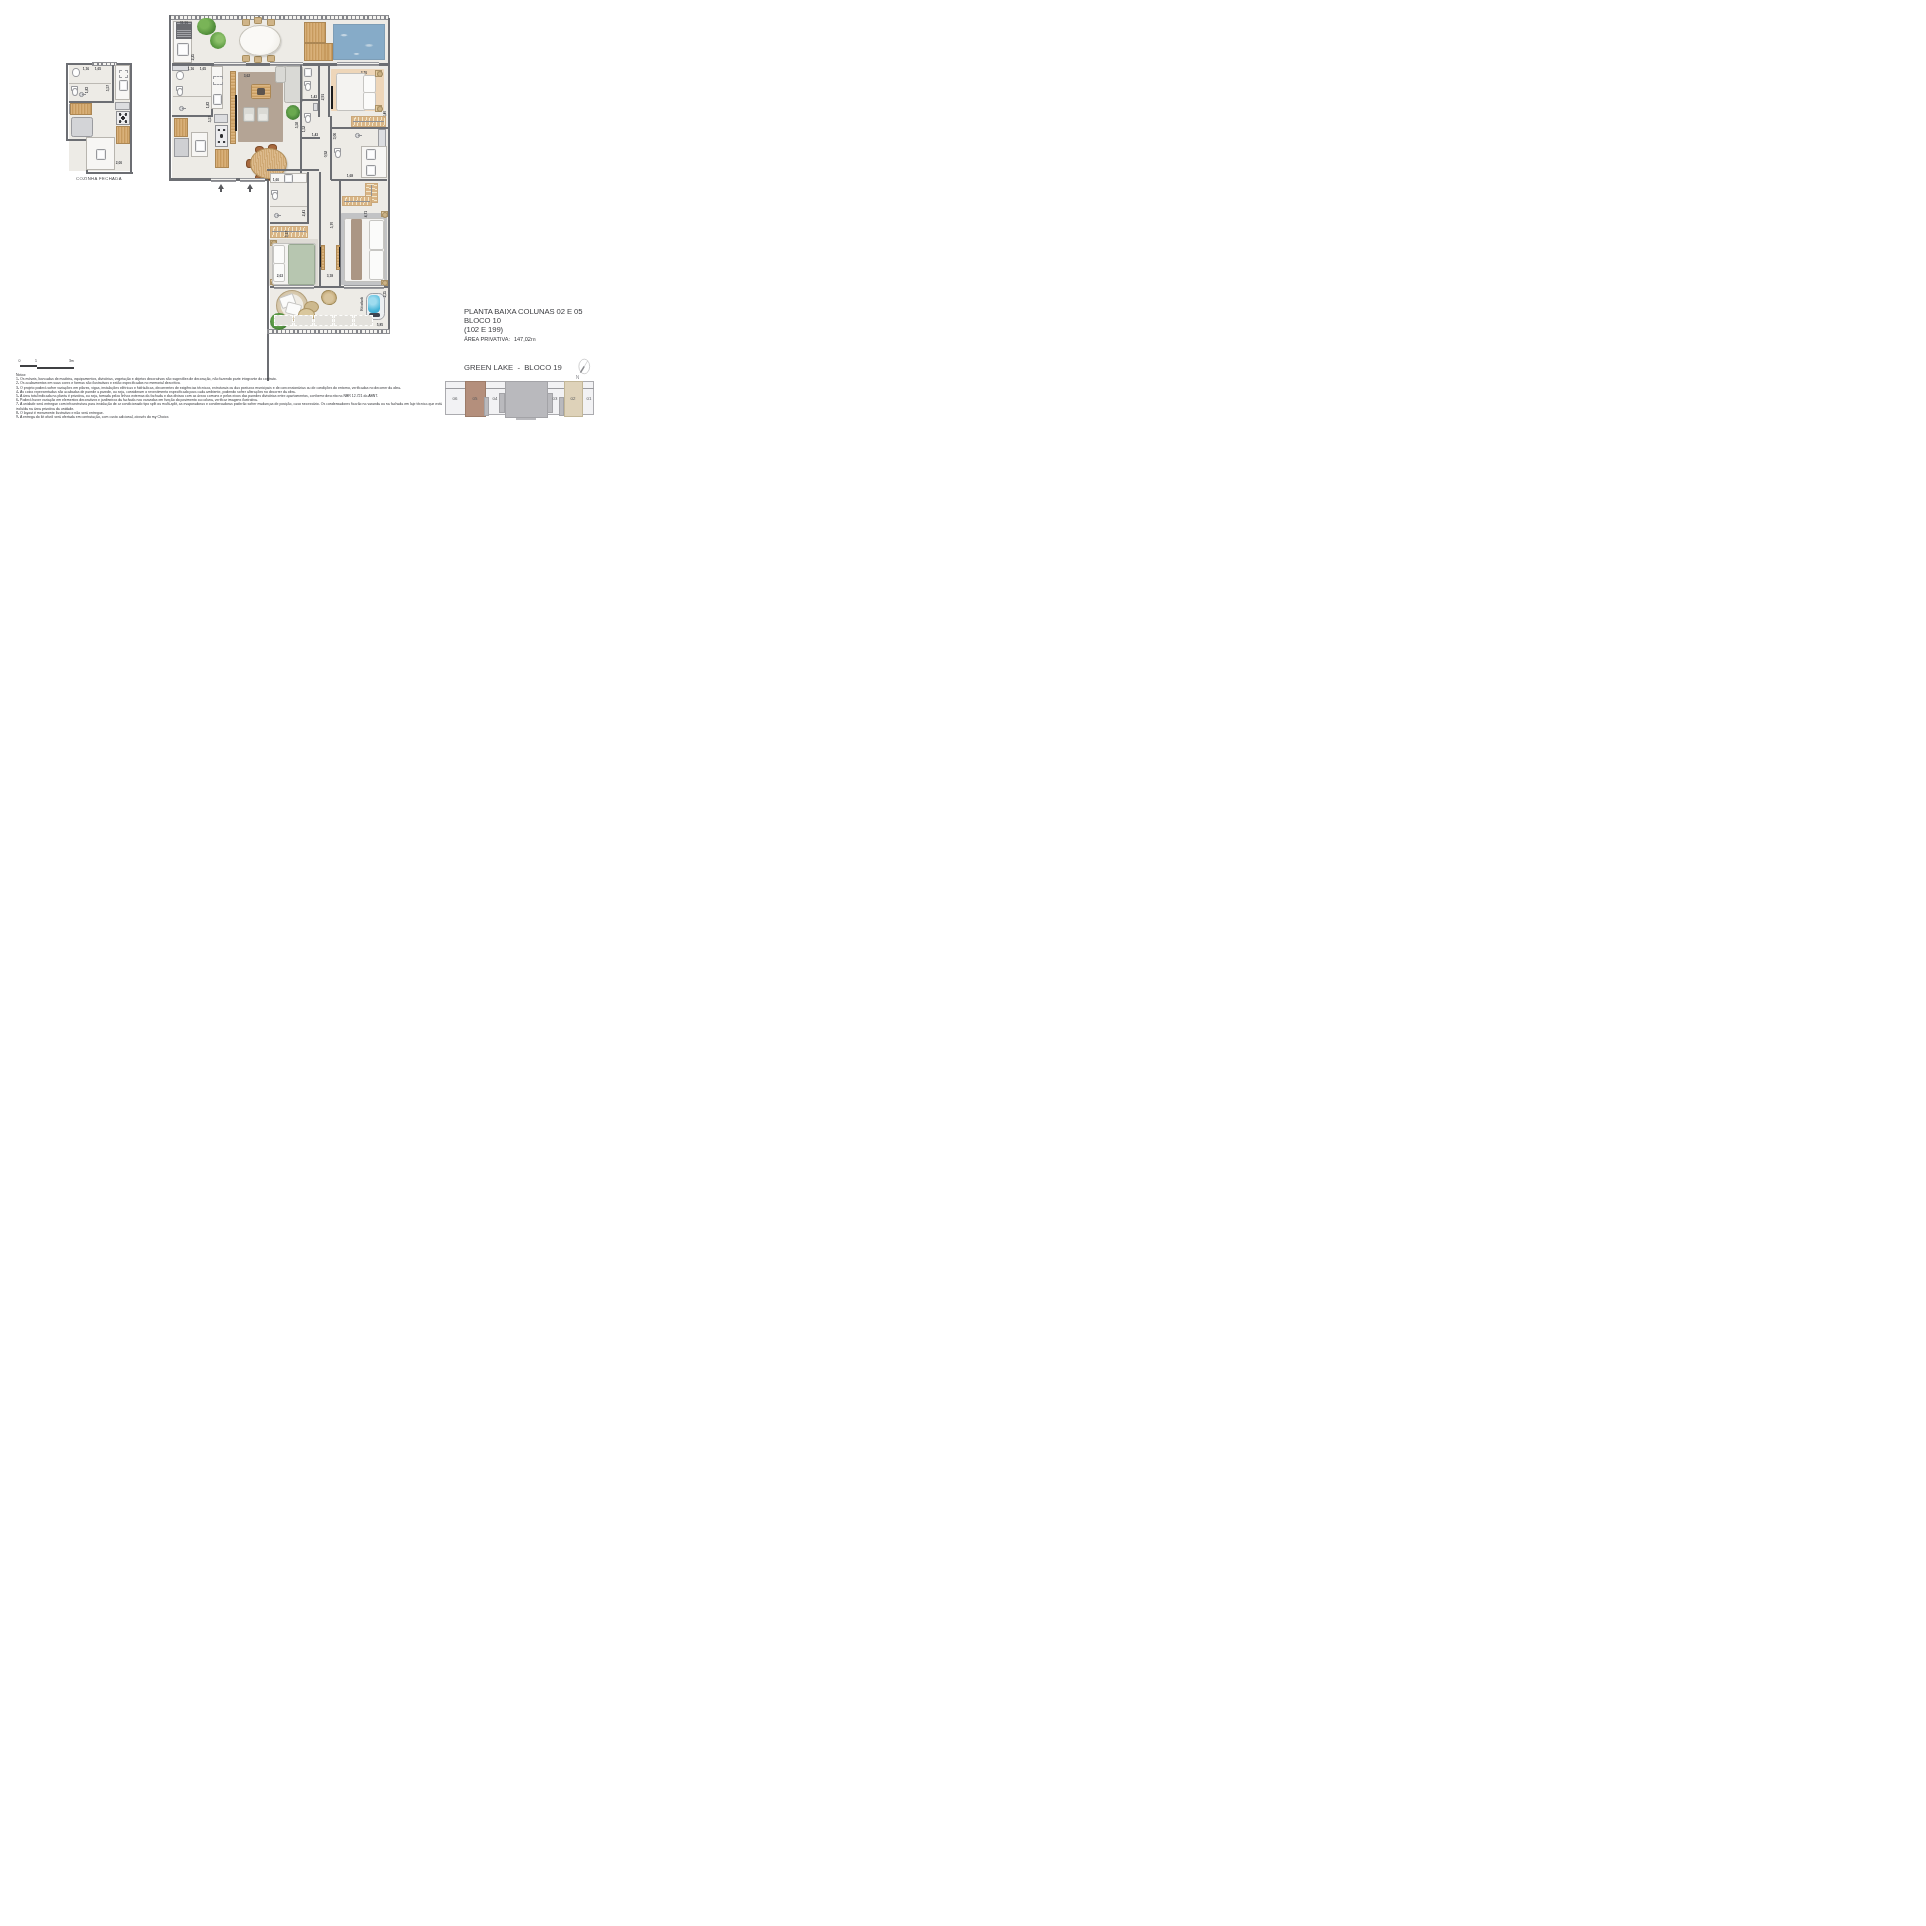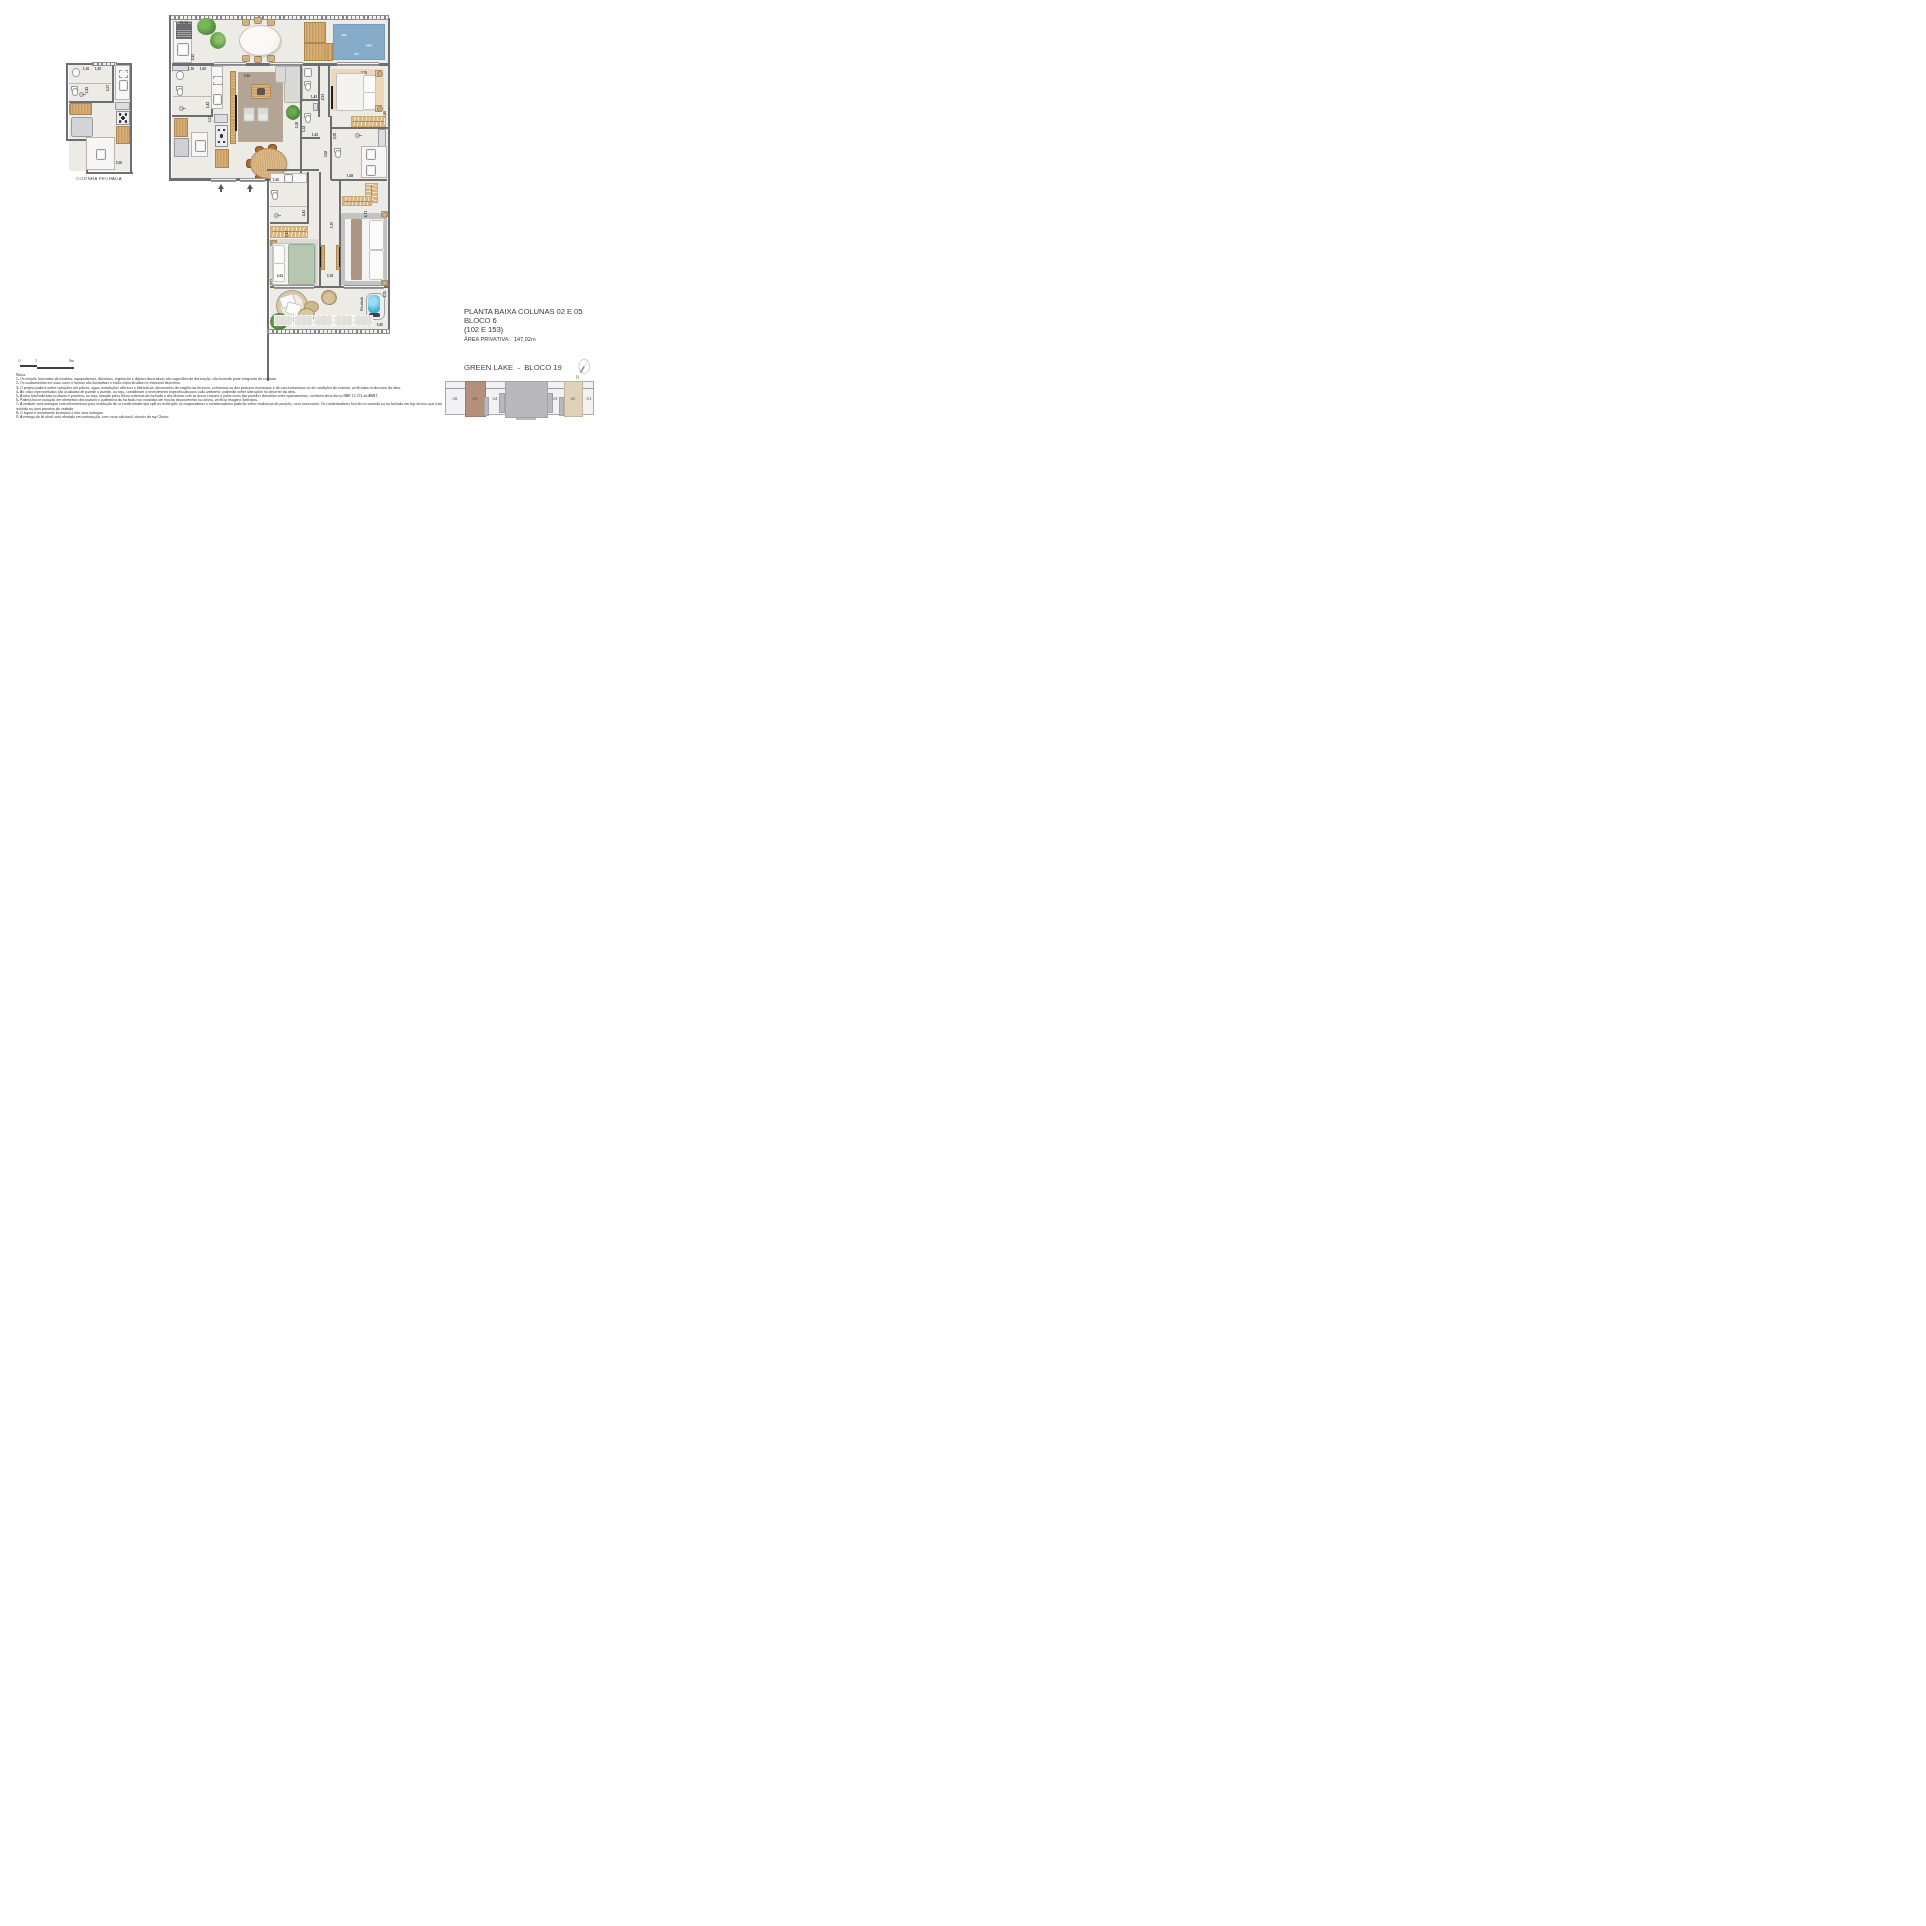--- a/index.html
+++ b/index.html
@@ -333,22 +333,22 @@
     <div class="arrow-stem" style="left:220px;top:189px"></div>
     <div class="arrow-up" style="left:247px;top:184px"></div>
     <div class="arrow-stem" style="left:249px;top:189px"></div>
 
     <span class="label" style="left:184px;top:23px">11,10</span>
     <span class="vlabel" style="left:193px;top:57px">2,25</span>
   </div>
 
   <div class="abs" style="left:464px;top:307px">
     <div class="title-line">PLANTA BAIXA COLUNAS 02 E 05</div>
-    <div class="title-line">BLOCO 6</div>
-    <div class="title-line">(102 E 153)</div>
+    <div class="title-line">BLOCO 10</div>
+    <div class="title-line">(102 E 199)</div>
     <div style="font-size:5.6px;margin-top:1.2px;color:#3b3c40">
       <span>ÁREA PRIVATIVA:</span>
       <span style="margin-left:2.3px">147,02m</span>
     </div>
   </div>
 
   <div class="abs" style="left:464px;top:363px;font-size:7.7px;color:#3e3f43;white-space:pre">GREEN LAKE  -  BLOCO 19</div>
   <div class="abs" style="left:575px;top:358px;width:17px;height:23px">
     <svg width="17" height="17.7" viewBox="0 0 44 46">
       <ellipse cx="24" cy="22" rx="14" ry="19" fill="none" stroke="#9a9a9e" stroke-width="1.2"></ellipse>

